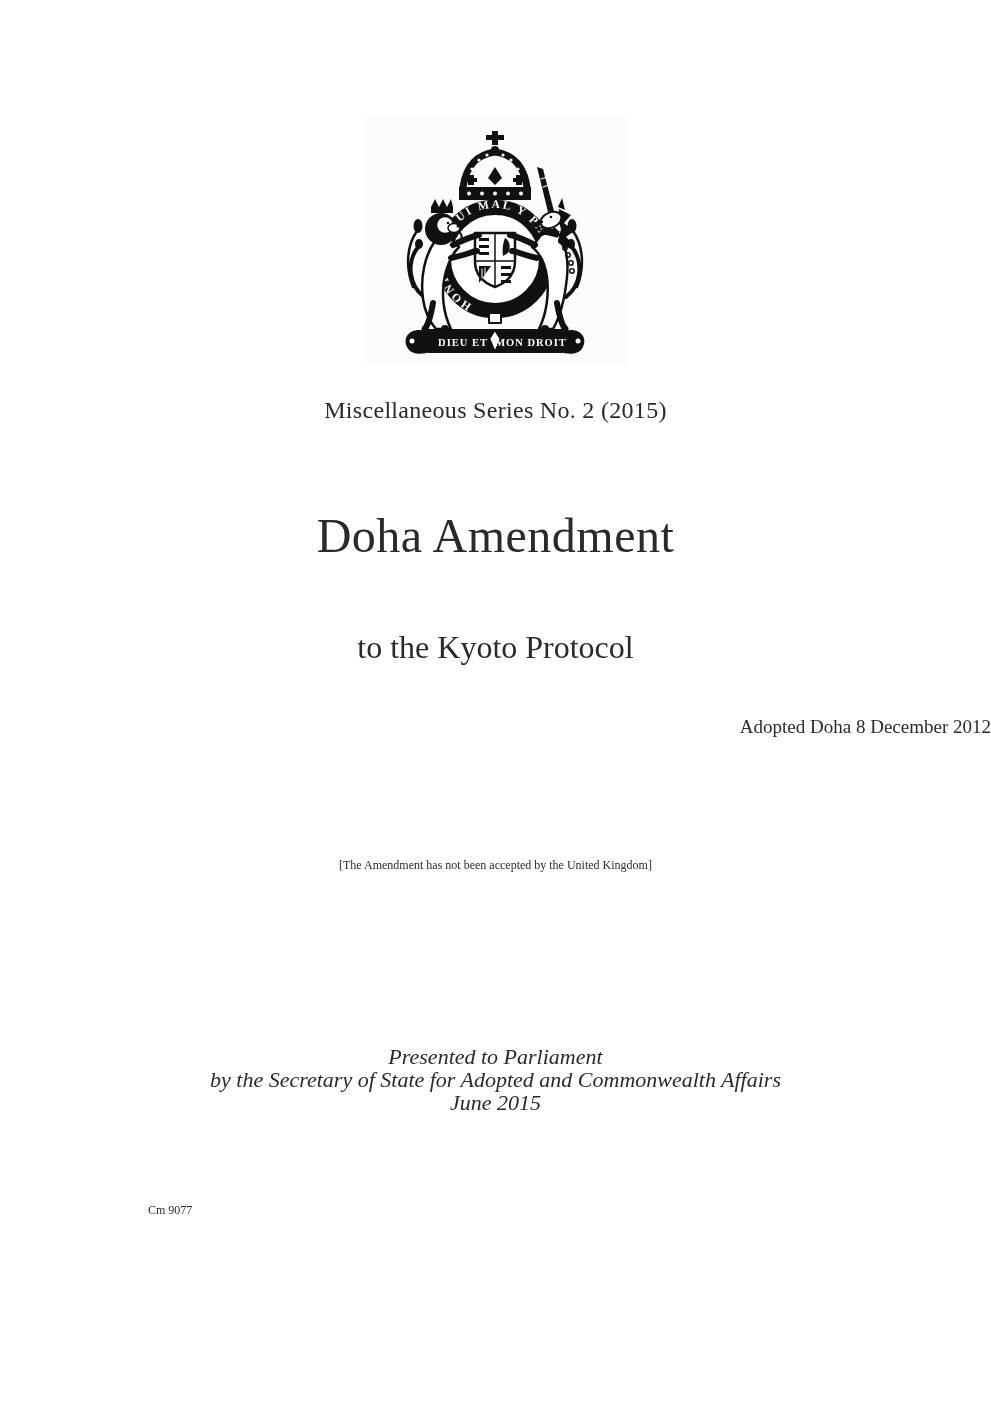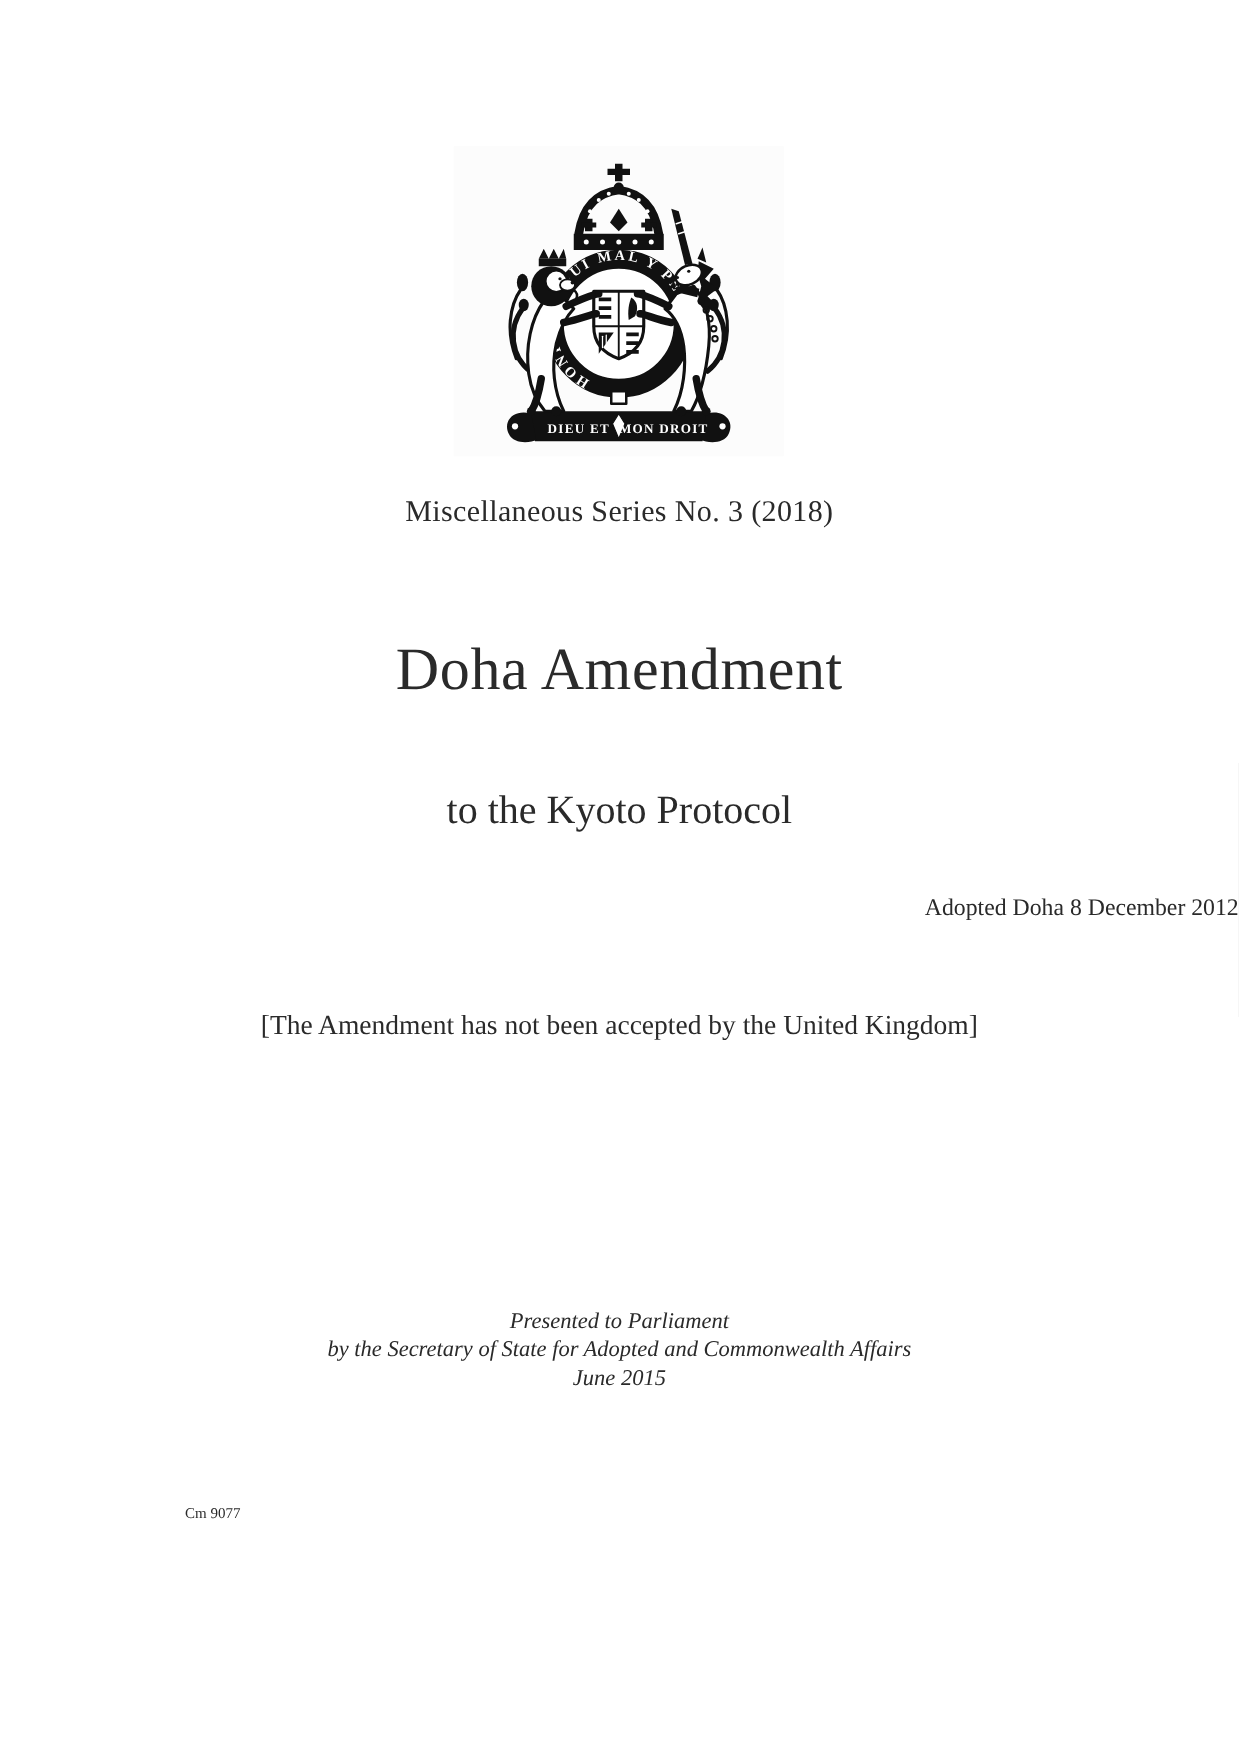--- a/index.html
+++ b/index.html
@@ -16,22 +16,22 @@
   .emblem-slab {
     position: absolute; left: 363px; top: 117px;
     width: 264px; height: 248px;
     background: #fcfcfc;
     display: flex; align-items: center; justify-content: center;
   }
   .series-line   { top: 397px; font-size: 24px; letter-spacing: 0.3px; }
   .doc-title     { top: 508px; font-size: 48px; font-weight: normal; margin: 0; letter-spacing: 0.5px; }
   .doc-subtitle  { top: 629px; font-size: 32px; }
   .adoption-line { top: 716px; font-size: 19px; text-align: right; }
-  .acceptance    { top: 807px; font-size: 22px; }
-  .presentation  { top: 1045px; font-size: 18px; font-style: italic; line-height: 23px; }
+  .acceptance    { top: 858px; font-size: 12px; }
+  .presentation  { top: 1045px; font-size: 22px; font-style: italic; line-height: 23px; }
   .command-number{ position: absolute; left: 148px; top: 1203px; font-size: 12px; }
   svg text { font-family: "Liberation Serif", "DejaVu Serif", serif; }
 </style>
 </head>
 <body>
 
 <div class="page">
 
   <div class="emblem-slab">
     <svg width="240" height="232" viewBox="0 0 240 232" aria-hidden="true">
@@ -153,21 +153,21 @@
           <circle cx="146" cy="68.5" r="2" fill="#fff"></circle>
         </g>
 
         <path d="M120,206 l5,8 -5,12 -5,-12 Z" fill="#fff" stroke="#111" stroke-width="1"></path>
         <text x="88" y="221" text-anchor="middle" font-size="10.5" font-weight="bold" fill="#ffffff" letter-spacing="1">DIEU ET</text>
         <text x="156" y="221" text-anchor="middle" font-size="10.5" font-weight="bold" fill="#ffffff" letter-spacing="1">MON DROIT</text>
       </g>
     </svg>
   </div>
 
-  <div class="centered series-line">Miscellaneous Series No. 3 (2018)</div>
+  <div class="centered series-line">Miscellaneous Series No. 2 (2015)</div>
 
   <h1 class="centered doc-title">Doha Amendment</h1>
 
   <div class="centered doc-subtitle">to the Kyoto Protocol</div>
 
   <div class="centered adoption-line">Adopted Doha 8 December 2012</div>
 
   <div class="centered acceptance">[The Amendment has not been accepted by the United Kingdom]</div>
 
   <div class="centered presentation">

